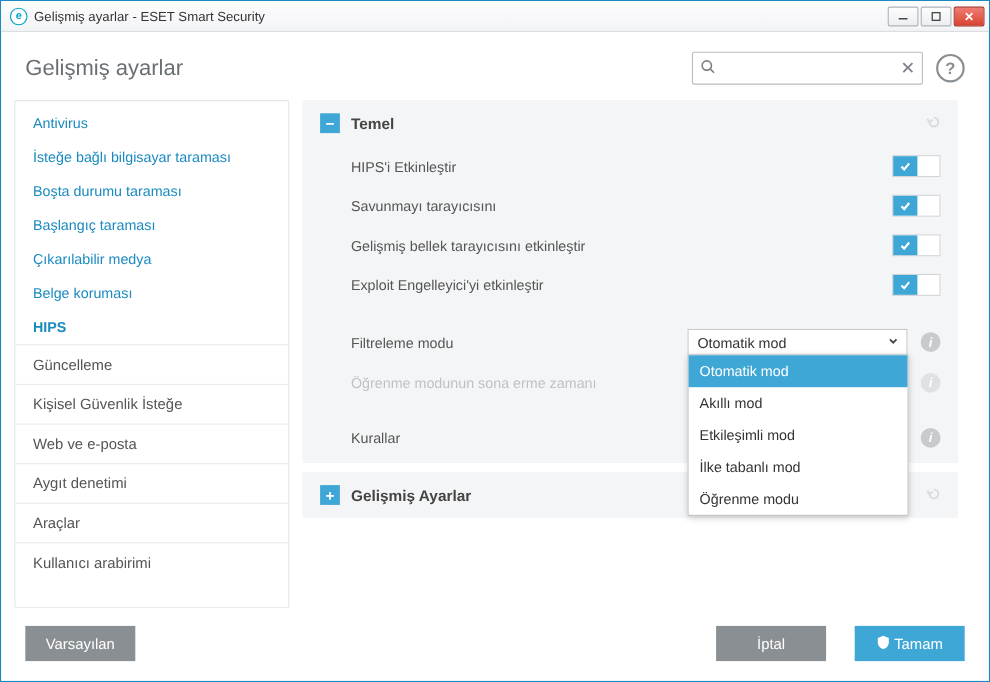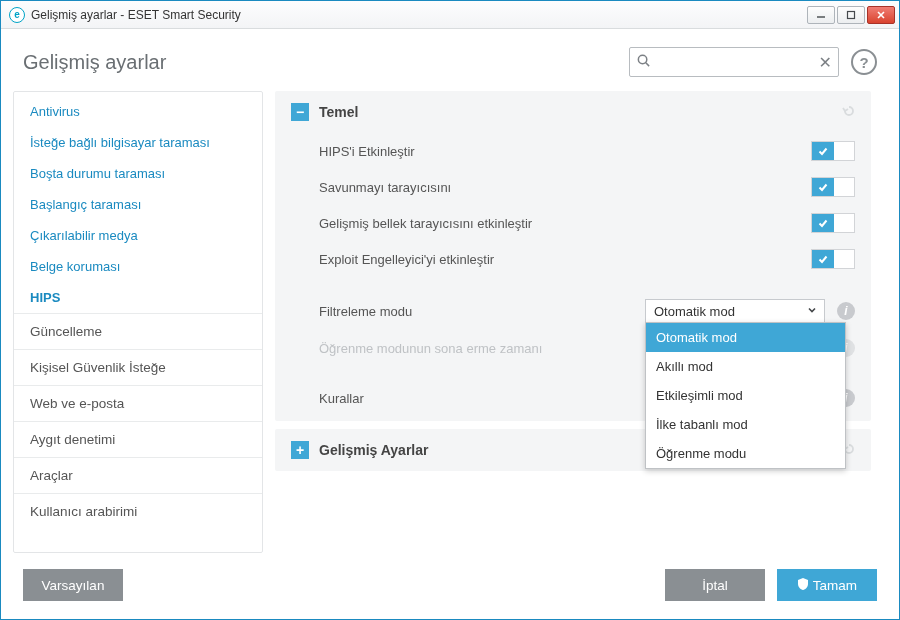--- a/index.html
+++ b/index.html
@@ -41,29 +41,29 @@
   .panel .revert { position:absolute; right:14px; top:12px; color:#d9dcde;}
   .row { display:flex; align-items:center; padding:8px 0 8px 28px; font-size:13px; color:#555;}
   .row.disabled { color:#bfc2c5;}
   .row .label { flex:1;}
   .row .info { width:18px; height:18px; border-radius:50%; background:#c8cace; color:#fff; display:flex; align-items:center; justify-content:center; font-size:12px; font-weight:bold; font-style:italic; margin-left:12px; flex-shrink:0;}
   .toggle { width:44px; height:20px; background:#fff; border:1px solid #d2d4d7; position:relative; cursor:pointer; flex-shrink:0;}
   .toggle .knob { position:absolute; top:0; bottom:0; width:22px; background:#3fa7d6; display:flex; align-items:center; justify-content:center;}
   .toggle.on .knob { left:0;}
   .toggle.on .knob svg { stroke:#fff;}
   .spacer14 { height:14px;}
-  .select { width:180px; height:24px; border:1px solid #c7cace; background:#fff; display:flex; align-items:center; padding:0 6px 0 8px; cursor:pointer; position:relative; flex-shrink:0;}
+  .select { width:200px; height:24px; border:1px solid #c7cace; background:#fff; display:flex; align-items:center; padding:0 6px 0 8px; cursor:pointer; position:relative; flex-shrink:0;}
   .select .val { flex:1; font-size:13px; color:#333;}
   .select .chev { color:#434649;}
   .dropdown { position:absolute; top:100%; left:-1px; width:201px; background:#fff; border:1px solid #bfc2c5; box-shadow:0 2px 6px rgba(0,0,0,0.2); z-index:50;}
   .dropdown .opt { padding:7px 10px; font-size:13px; color:#333; cursor:pointer;}
   .dropdown .opt.sel { background:#3fa7d6; color:#fff;}
   .editbtn { width:54px; height:22px; border:1px solid #c7cace; background:#fff; font-size:12px; color:#555; cursor:pointer; display:flex; align-items:center; justify-content:center; flex-shrink:0;}
   
-  .footer { padding:16px 22px 18px 22px; display:flex; align-items:center;}
+  .footer { padding:16px 22px 18px 22px; display:flex; align-items:center;gap:14px;}
   .btn { height:32px; min-width:100px; display:flex; align-items:center; justify-content:center; font-size:13.5px; cursor:pointer; border:none; color:#fff; padding:0 18px;}
   .btn.default { background:#8a8f93;}
   .btn.primary { background:#3fa7d6;}
   .btn.secondary { background:#8a8f93;}
   .footer .spacer { flex:1;}
   .footer .btn + .btn { margin-left:12px;}
   .shield { margin-right:4px;}
 </style>
 </head>
 <body>

